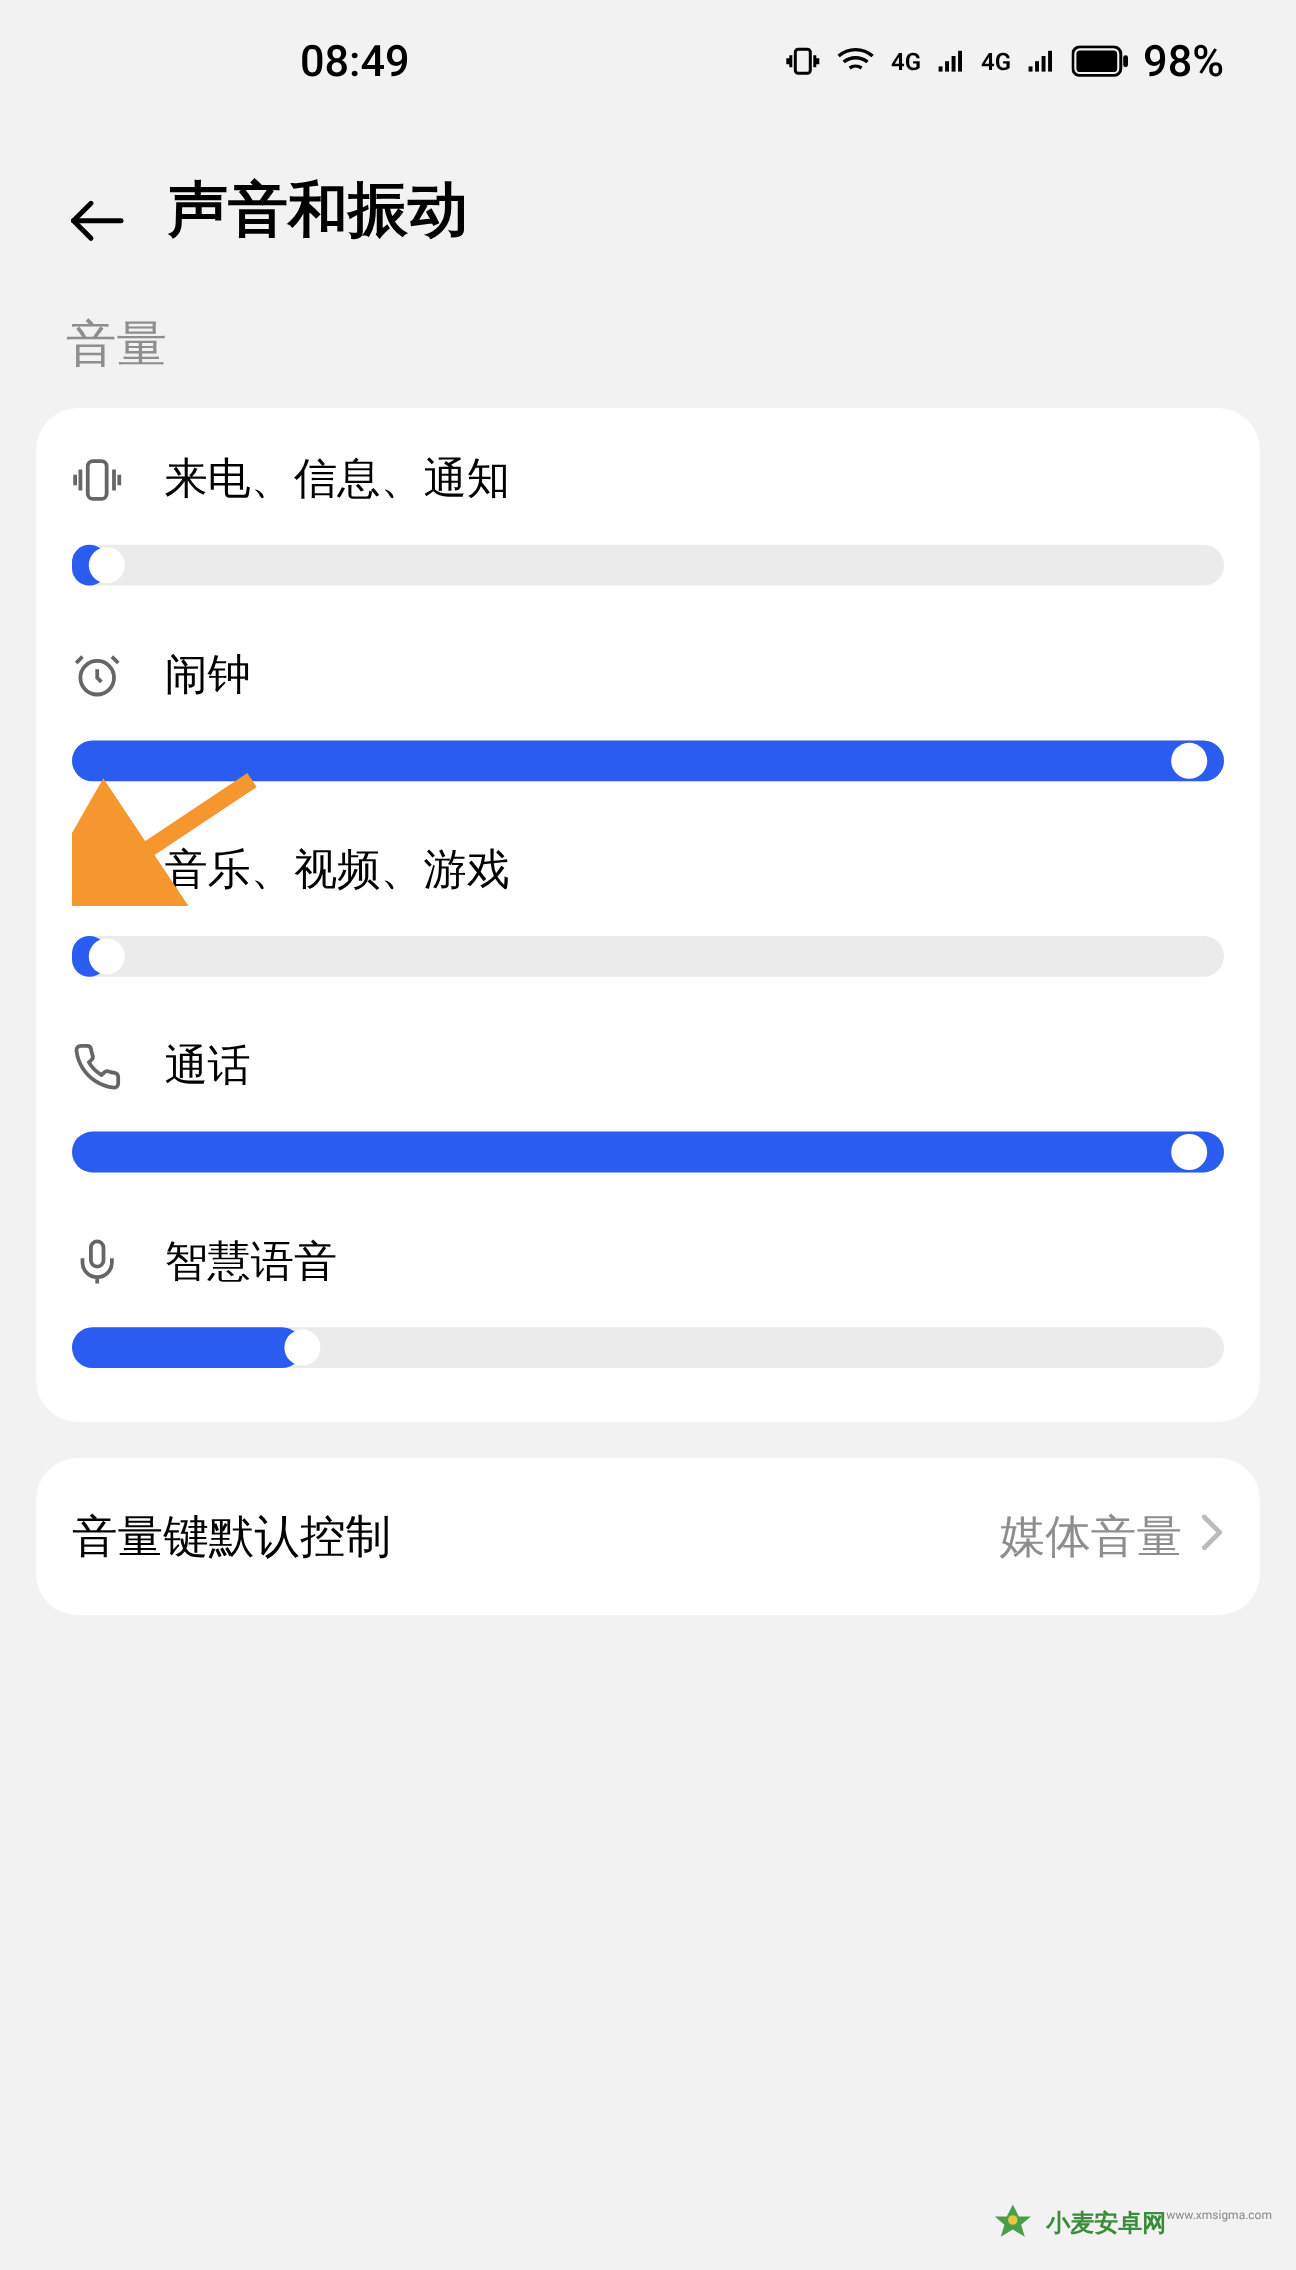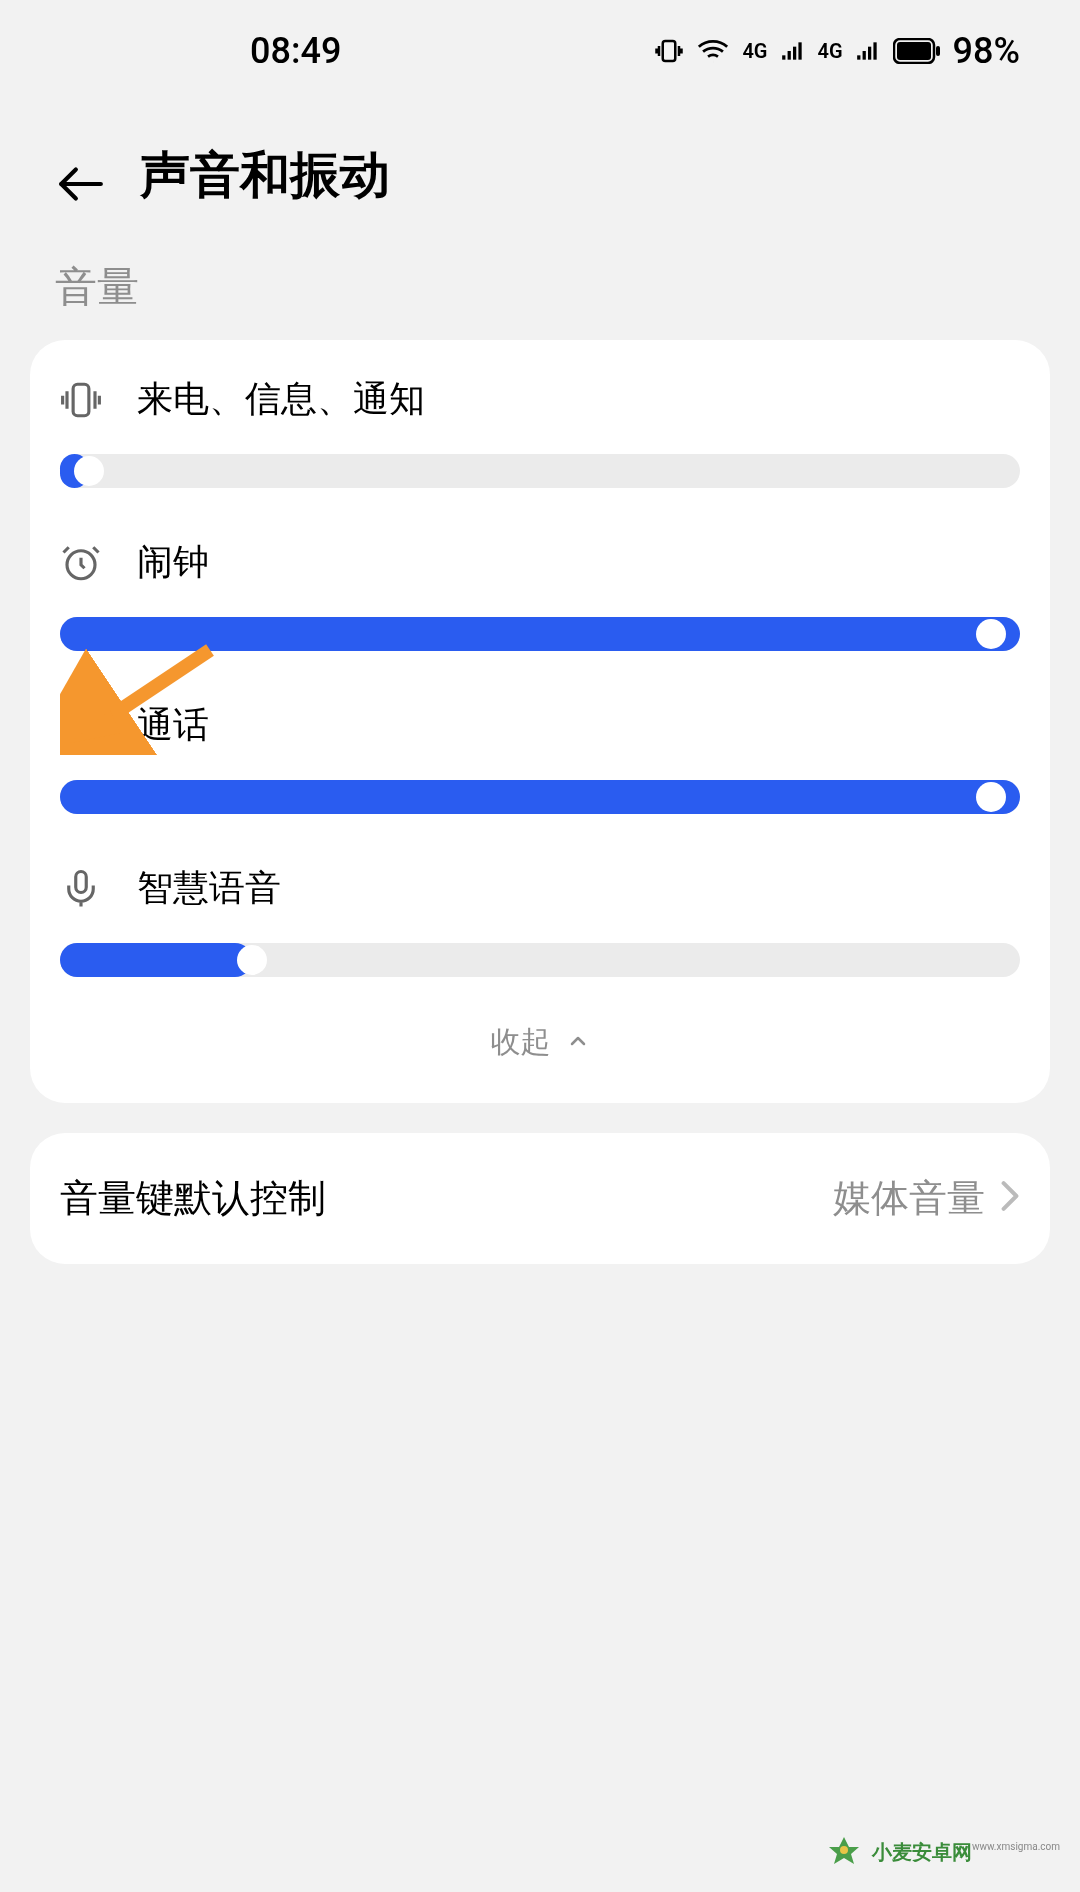--- a/index.html
+++ b/index.html
@@ -252,20 +252,35 @@
         </svg>
       </div>
       <span class="volume-label">闹钟</span>
     </div>
     <div class="slider-track">
       <div class="slider-fill" style="width:100%"></div>
       <div class="slider-thumb" style="left:97%"></div>
     </div>
   </div>
 
+  <div class="volume-item">
+    <div class="volume-header">
+      <div class="volume-icon">
+        <svg width="42" height="42" viewBox="0 0 24 24" fill="none" stroke="#666" stroke-width="1.8" stroke-linejoin="round">
+          <path d="M11 5L6 9H2v6h4l5 4V5z"></path>
+          <line x1="3" y1="3" x2="21" y2="21"></line>
+        </svg>
+      </div>
+      <span class="volume-label">音乐、视频、游戏</span>
+    </div>
+    <div class="slider-track">
+      <div class="slider-fill" style="width:3%"></div>
+      <div class="slider-thumb" style="left:3%"></div>
+    </div>
+  </div>
 
   <div class="volume-item">
     <div class="volume-header">
       <div class="volume-icon">
         <svg width="42" height="42" viewBox="0 0 24 24" fill="none" stroke="#666" stroke-width="1.8">
           <path d="M22 16.92v3a2 2 0 01-2.18 2 19.79 19.79 0 01-8.63-3.07 19.5 19.5 0 01-6-6 19.79 19.79 0 01-3.07-8.67A2 2 0 014.11 2h3a2 2 0 012 1.72 12.84 12.84 0 00.7 2.81 2 2 0 01-.45 2.11L8.09 9.91a16 16 0 006 6l1.27-1.27a2 2 0 012.11-.45 12.84 12.84 0 002.81.7A2 2 0 0122 16.92z"></path>
         </svg>
       </div>
       <span class="volume-label">通话</span>
     </div>
@@ -284,28 +299,20 @@
         </svg>
       </div>
       <span class="volume-label">智慧语音</span>
     </div>
     <div class="slider-track">
       <div class="slider-fill" style="width:20%"></div>
       <div class="slider-thumb" style="left:20%"></div>
     </div>
   </div>
 
-  <div class="collapse-button">
-    <span>收起</span>
-    <span>
-      <svg width="24" height="24" viewBox="0 0 24 24" fill="none" stroke="#8e8e8e" stroke-width="2.5" stroke-linecap="round" stroke-linejoin="round">
-        <polyline points="6 15 12 9 18 15"></polyline>
-      </svg>
-    </span>
-  </div>
 </div>
 
 <div class="list-item">
   <span class="list-item-label">音量键默认控制</span>
   <div class="list-item-value">
     <span>媒体音量</span>
     <span>
       <svg class="chevron-right" viewBox="0 0 12 20" fill="none" stroke="#bbb" stroke-width="2.5" stroke-linecap="round" stroke-linejoin="round">
         <polyline points="2 2 10 10 2 18"></polyline>
       </svg>

